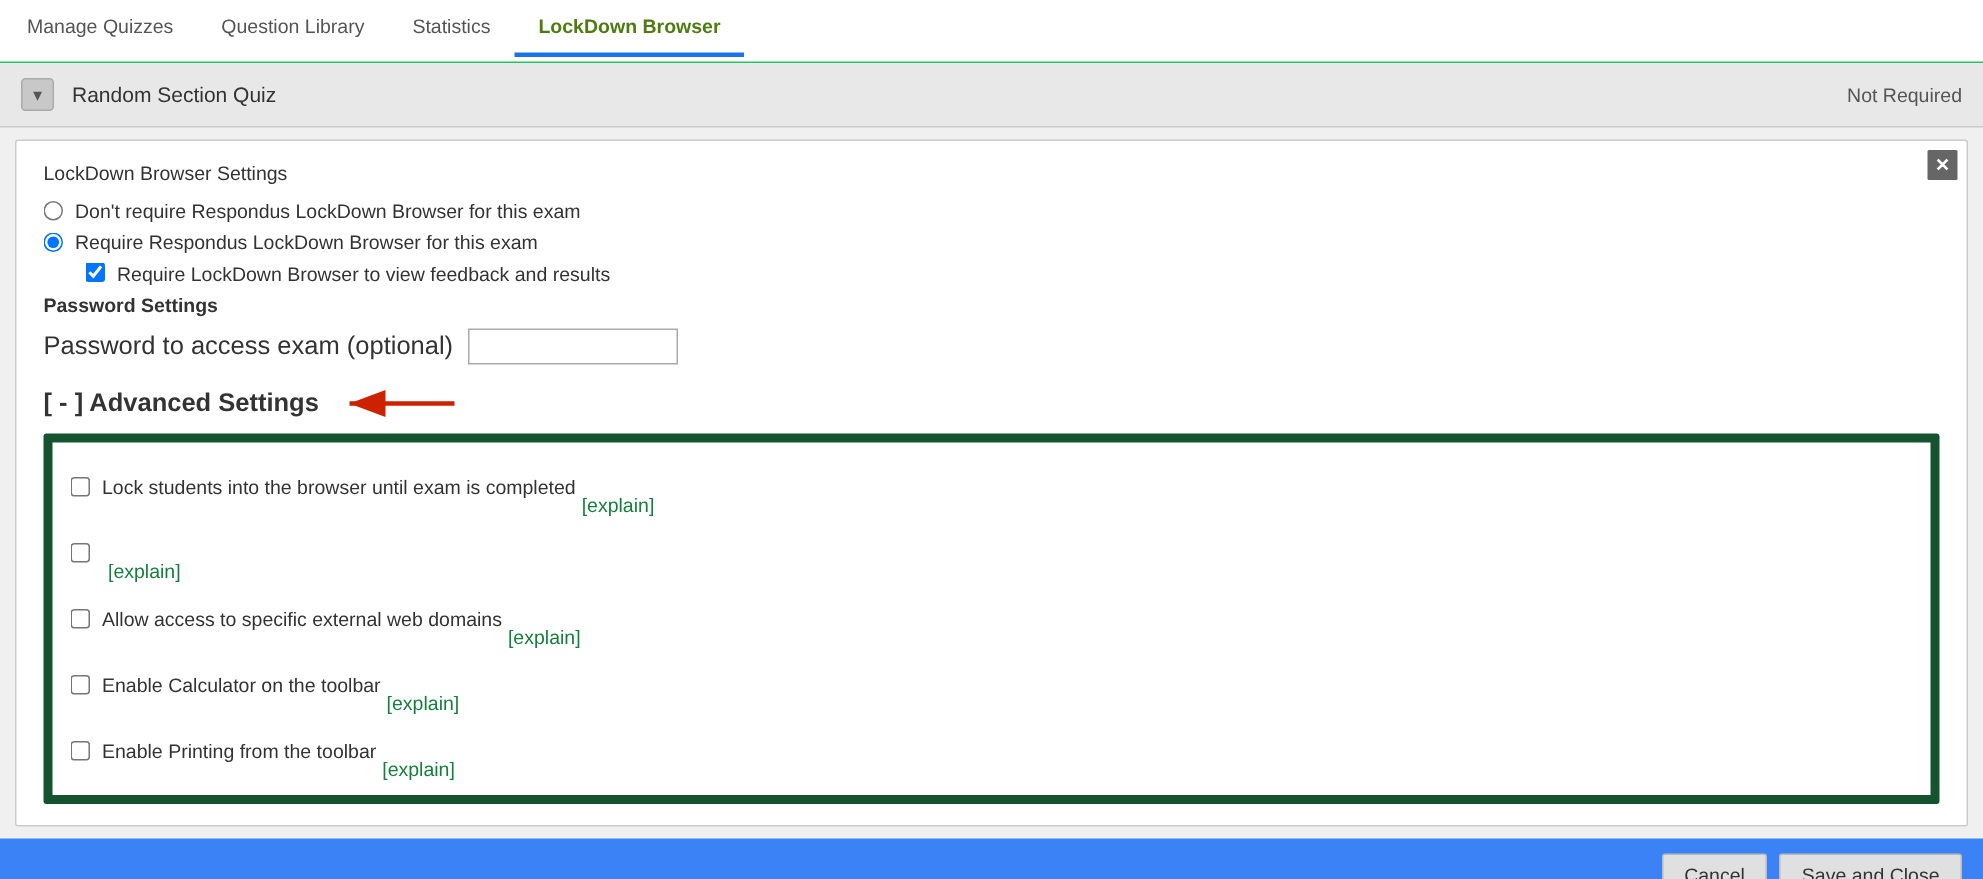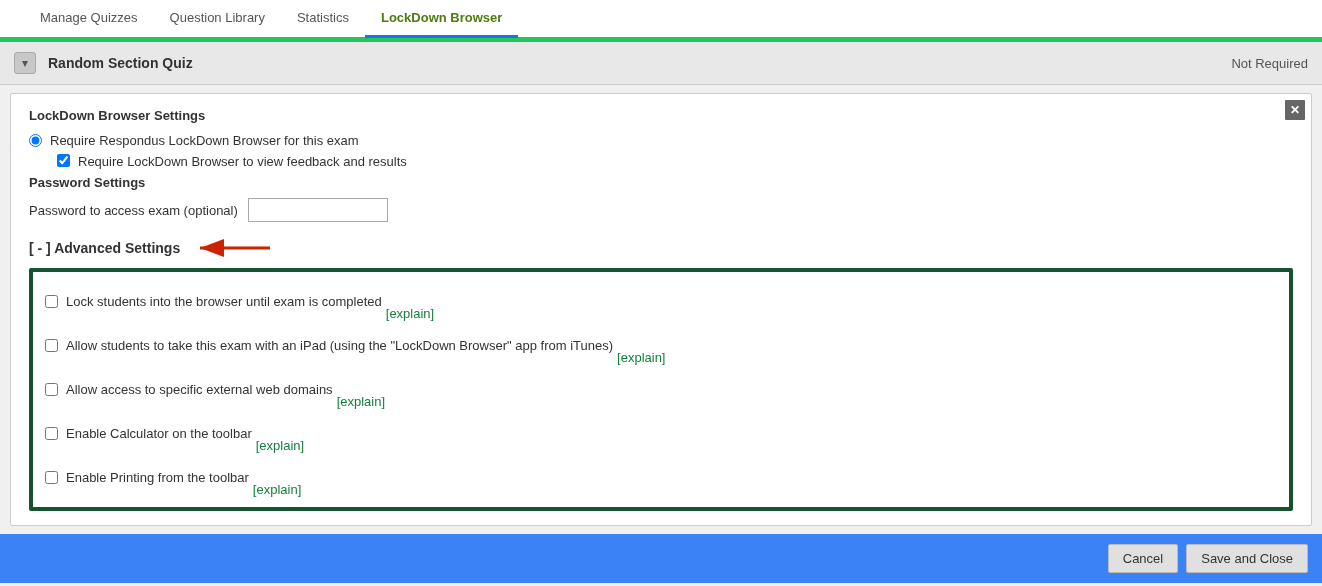--- a/index.html
+++ b/index.html
@@ -6,24 +6,24 @@
     body {
       font-family: Arial, sans-serif;
       font-size: 13px;
       background: #f5f5f5;
       color: #333;
     }
 
     
     .top-nav {
       background: #fff;
-      border-bottom: 5px solid #22c55e;
-      display: flex;
-      align-items: center;
-      padding: 0 24px;
+      border-bottom: 1px solid #22c55e;
+      display: flex;
+      align-items: flex-start;
+      padding: 0 2px;
       height: 42px;
     }
     .nav-tab {
       padding: 10px 16px;
       cursor: pointer;
       color: #555;
       border-bottom: 3px solid transparent;
       font-size: 13px;
       text-decoration: none;
       display: inline-block;
@@ -58,21 +58,21 @@
       display: flex;
       align-items: center;
       justify-content: center;
       cursor: pointer;
       margin-right: 12px;
       font-size: 12px;
       color: #555;
     }
     .quiz-row .quiz-name {
       font-size: 14px;
-      font-weight: 700;
+      font-weight: 400;
       color: #333;
     }
     .quiz-row .not-required {
       margin-left: auto;
       color: #555;
       font-size: 13px;
     }
 
     
     .settings-panel {
@@ -98,21 +98,21 @@
       font-size: 12px;
       font-weight: bold;
       border-radius: 1px;
     }
 
     .settings-body {
       padding: 14px 18px 14px 18px;
     }
 
     .section-title {
-      font-weight: bold;
+      font-weight: normal;
       font-size: 13px;
       margin-bottom: 10px;
     }
 
     .radio-option {
       display: flex;
       align-items: center;
       margin-bottom: 6px;
       font-size: 13px;
     }
@@ -137,45 +137,45 @@
     .password-label {
       font-weight: bold;
       margin-bottom: 8px;
     }
     .password-row {
       display: flex;
       align-items: center;
       gap: 10px;
     }
     .password-text {
-      font-size: 13px;
+      font-size: 17px;
     }
     .password-input {
       border: 1px solid #aaa;
       padding: 3px 6px;
       width: 140px;
       height: 24px;
       font-size: 13px;
     }
 
     .advanced-section {
       margin-top: 14px;
     }
     .advanced-header {
       font-weight: bold;
-      font-size: 14px;
+      font-size: 17px;
       margin-bottom: 8px;
       display: flex;
       align-items: center;
       gap: 10px;
     }
     
 
     .advanced-box {
-      border: 4px solid #14532d;
+      border: 6px solid #14532d;
       padding: 10px 12px;
       border-radius: 2px;
     }
     .advanced-item {
       display: flex;
       align-items: center;
       margin-bottom: 5px;
       font-size: 13px;
     }
     .advanced-item:last-child {
@@ -238,20 +238,24 @@
     <span class="not-required">Not Required</span>
   </div>
 
   <div class="settings-panel">
     <button class="close-btn">✕</button>
 
     <div class="settings-body">
 
       <div class="section-title">LockDown Browser Settings</div>
 
+      <div class="radio-option">
+        <input type="radio" name="ldb-option" id="no-require" style="">
+        <label for="no-require">Don't require Respondus LockDown Browser for this exam</label>
+      </div>
 
       <div class="radio-option">
         <input type="radio" name="ldb-option" id="require" checked="" style="">
         <label for="require">Require Respondus LockDown Browser for this exam</label>
       </div>
 
       <div class="checkbox-option">
         <input type="checkbox" id="feedback-results" checked="" style="">
         <label for="feedback-results">Require LockDown Browser to view feedback and results</label>
       </div>
@@ -281,21 +285,20 @@
         <div class="advanced-box">
 
           <div class="advanced-item">
             <input type="checkbox" id="lock-browser" style="">
             <label for="lock-browser">Lock students into the browser until exam is completed</label>
             <a href="#" class="explain-link">[explain]</a>
           </div>
 
           <div class="advanced-item">
             <input type="checkbox" id="allow-ipad" style="">
-            <label for="allow-ipad">Allow students to take this exam with an iPad (using the "LockDown Browser" app from iTunes)</label>
             <a href="#" class="explain-link">[explain]</a>
           </div>
 
           <div class="advanced-item">
             <input type="checkbox" id="allow-domains" style="">
             <label for="allow-domains">Allow access to specific external web domains</label>
             <a href="#" class="explain-link">[explain]</a>
           </div>
 
           <div class="advanced-item">

